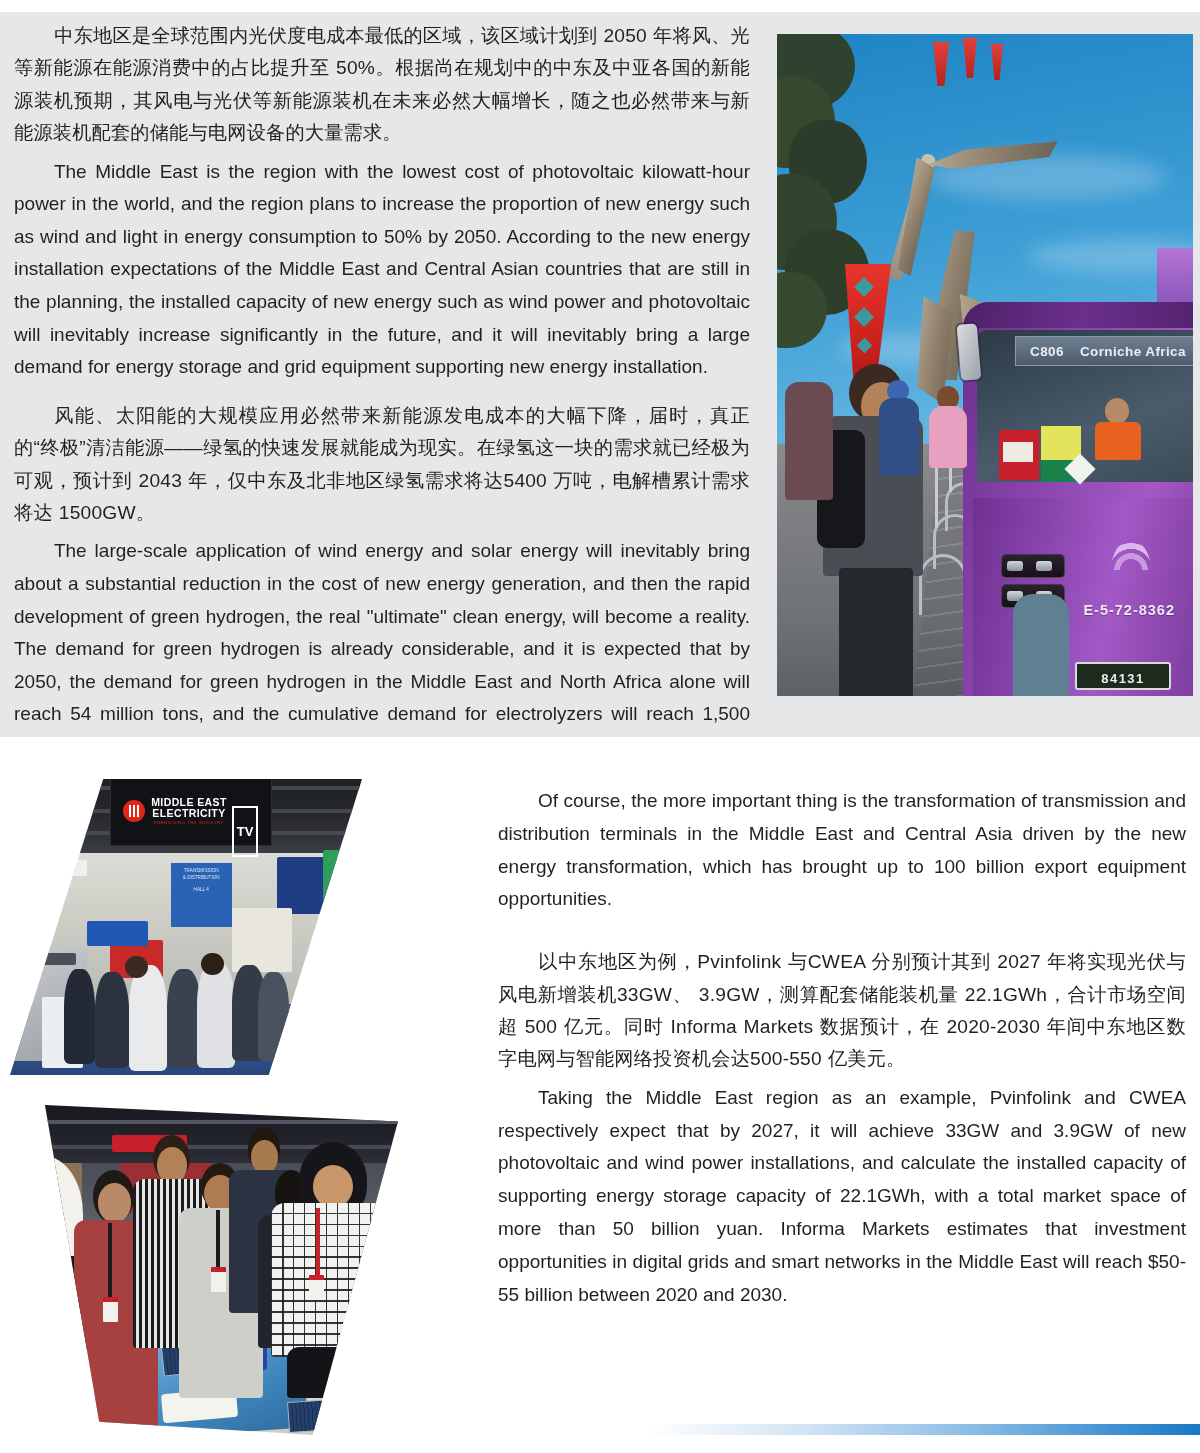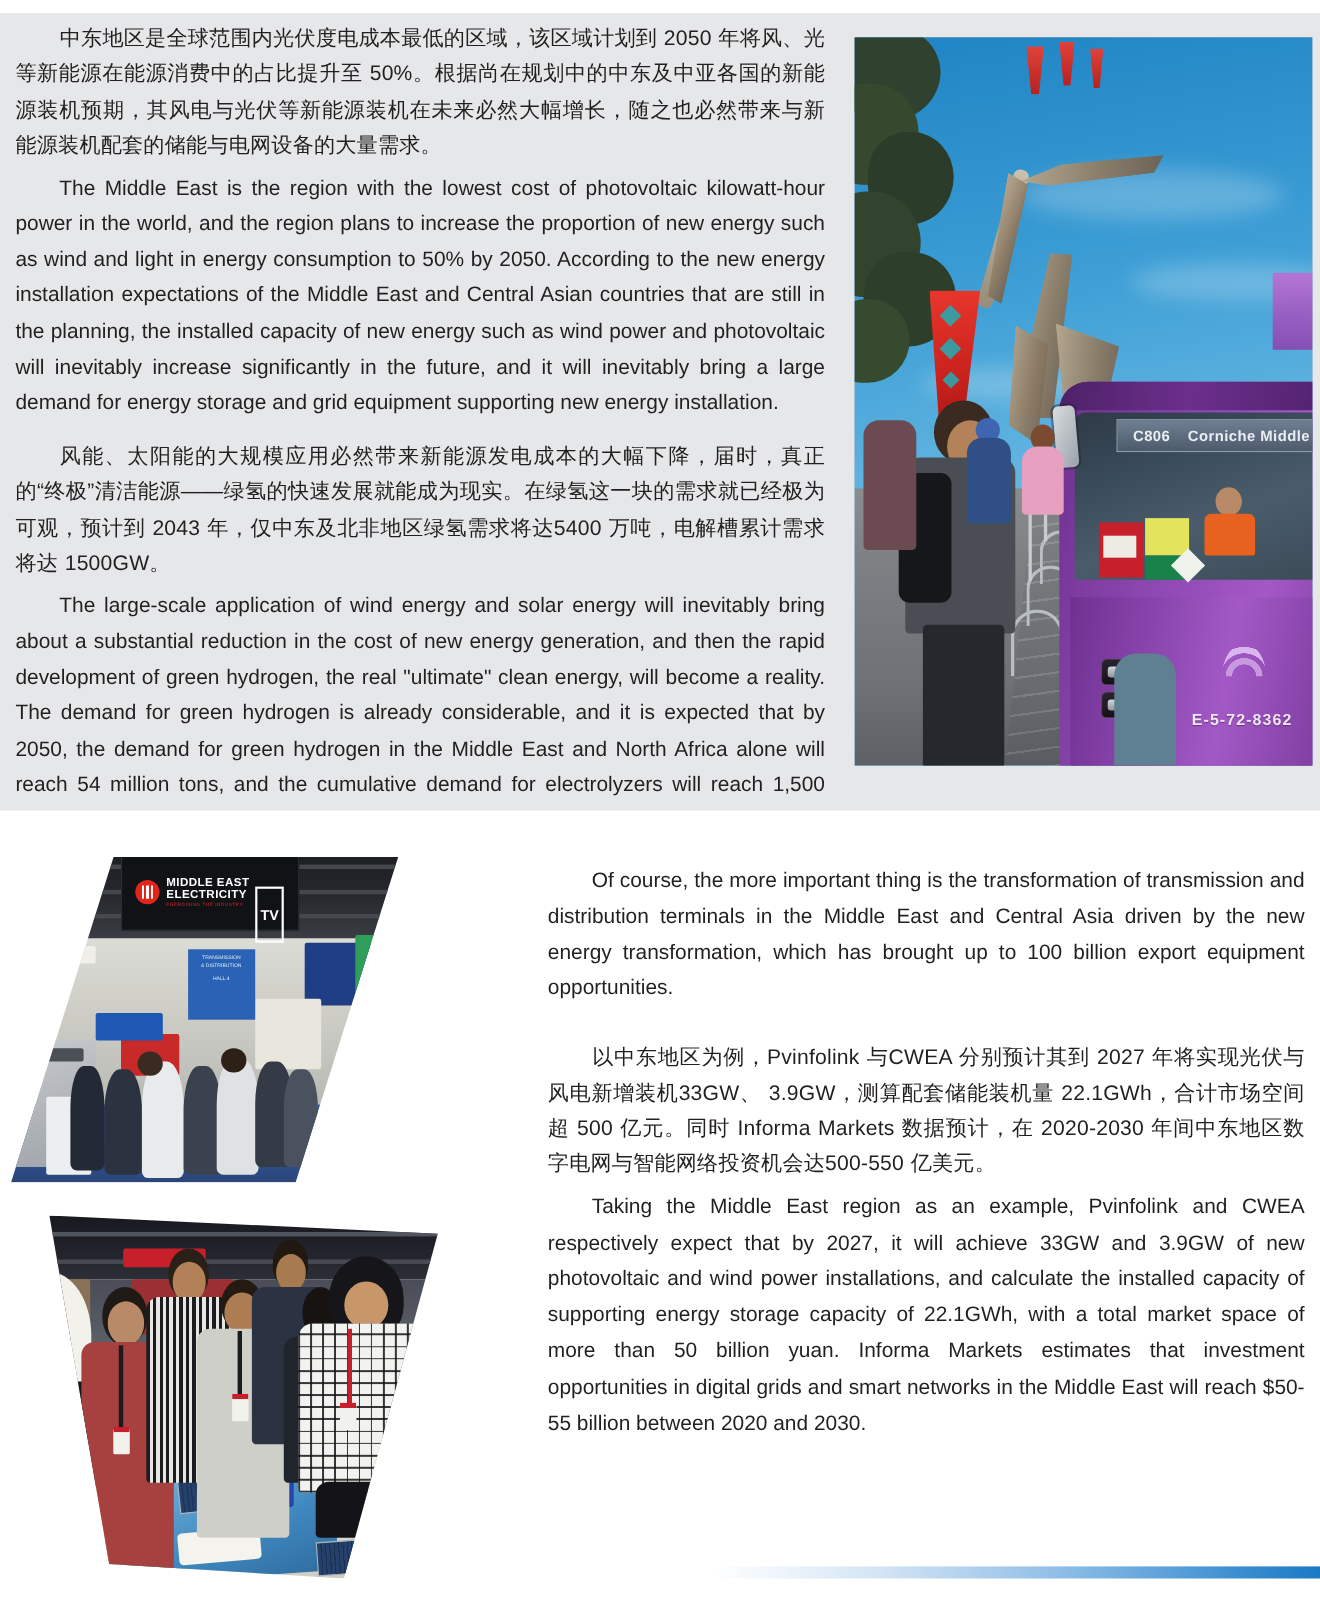--- a/index.html
+++ b/index.html
@@ -103,21 +103,20 @@
   .pavers {
     position:absolute; left:150px; bottom:0; width:160px; height:252px;
     background: repeating-linear-gradient(172deg, rgba(255,255,255,.10) 0 2px, rgba(0,0,0,0.05) 2px 17px);
     transform: skewX(-6deg);
   }
   
   .bus {
     position:absolute; right:-6px; top:268px; width:236px; height:394px;
     background: linear-gradient(105deg,#6c2f8e 0%, #7c3a9e 18%, #8f49b4 42%, #a458c7 70%, #7d3b9c 100%);
     border-top-left-radius: 26px;
-    margin-top: 45px;
   }
   .bus .roofband {
     position:absolute; left:0; top:0; width:100%; height:26px;
     background: linear-gradient(95deg,#4e2168,#6b2f8c 50%,#53236f);
     border-top-left-radius:26px;
   }
   .bus .windshield {
     position:absolute; left:14px; top:28px; width:228px; height:152px;
     background: linear-gradient(160deg,#2e3a47 0%, #394a59 30%, #4a5c6b 60%, #3b4a57 100%);
     border-top-left-radius:10px;
@@ -247,21 +246,21 @@
   }
   .me-banner .logo-circ {
     width:22px;height:22px;border-radius:50%;
     background:#e1251b; margin-right:6px; flex:none;
     position:relative;
   }
   .me-banner .logo-circ::after{
     content:""; position:absolute; left:6px; top:5px; width:10px;height:12px;
     background: repeating-linear-gradient(90deg,#fff 0 2px, transparent 2px 4px);
   }
-  .me-banner .txt { color:#fff; line-height:1.02; }
+  .me-banner .txt { color:#fff; line-height:1.02;text-align:center; }
   .me-banner .t1 { font-size:10.5px; font-weight:bold; letter-spacing:.4px;}
   .me-banner .t2 { font-size:10.5px; font-weight:bold; letter-spacing:.4px;}
   .me-banner .t3 { font-size:4.2px; color:#e1251b; letter-spacing:.5px; margin-top:2px;}
   .me-banner .tvbox {
     margin-left:5px; border:2px solid #fff; padding:16px 3px;
     color:#fff; font-size:13px; font-weight:bold; align-self:center;
     position:relative;
     margin-top:40px;
   }
   .hall-floor {
@@ -404,21 +403,21 @@
     <div class="barrier" style="left:158px;top:424px;height:70px;"></div>
 
     <div class="bus2"></div>
 
     <div class="bus">
       <div class="roofband"></div>
       <div class="windshield"></div>
 
       <div class="destsign">
         <span>C806</span>
-        <span>Corniche Middle</span>
+        <span>Corniche Africa</span>
       </div>
 
       <div class="driver">
         <div class="head"></div>
         <div class="vest"></div>
       </div>
 
       <div class="wsstickers">
         <i style="left:0;top:0;width:40px;height:50px;background:#c8202a;"></i>
         <i style="left:4px;top:12px;width:30px;height:20px;background:#eceae2;"></i>

